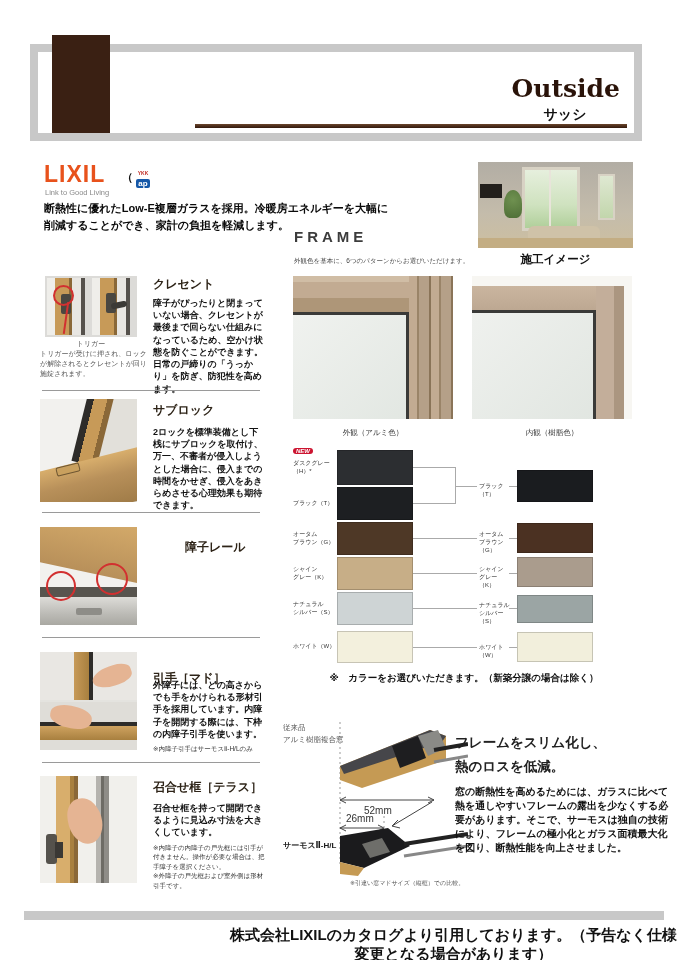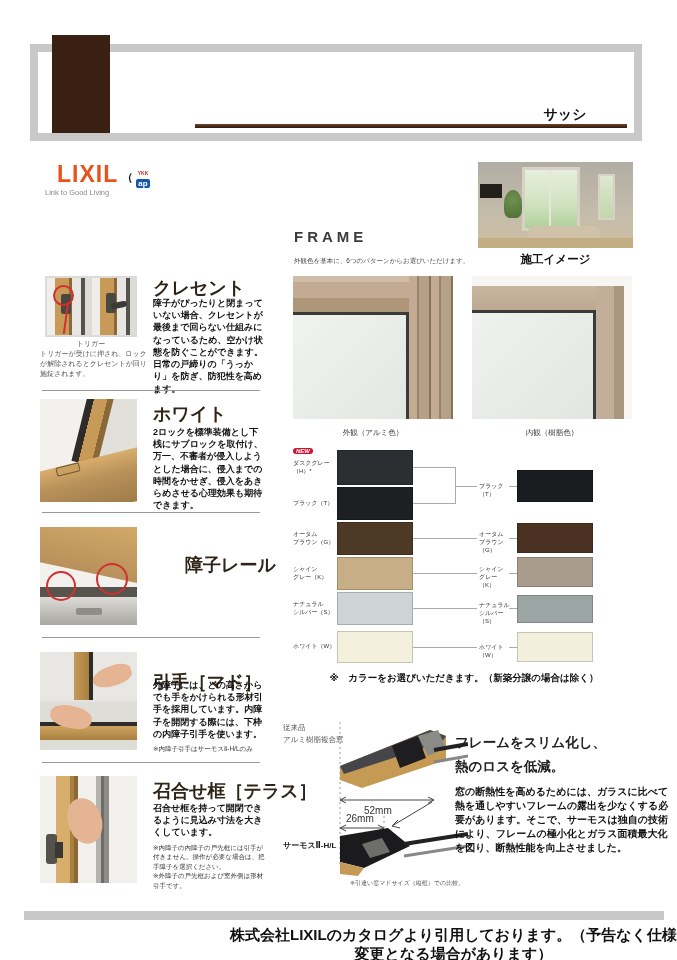--- a/index.html
+++ b/index.html
@@ -9,21 +9,21 @@
   .pre{white-space:pre-line;}
 
   
   .header-band{left:30px;top:44px;width:612px;height:97px;border:8px solid #c8c8c8;background:#fff;box-sizing:border-box;}
   .brown-block{left:52px;top:35px;width:58px;height:98px;background:#3a2013;}
   .outside-title{left:500px;top:74px;width:120px;text-align:right;font-family:"DejaVu Serif","Liberation Serif",serif;font-weight:bold;font-size:25px;color:#2a1309;}
   .sash-subtitle{left:515px;top:106px;width:100px;text-align:center;font-weight:bold;font-size:14px;color:#111;}
   .brown-line{left:195px;top:124px;width:432px;height:4px;background:linear-gradient(#6a452c,#33190d);}
 
   
-  .lixil-logo{left:44px;top:161px;font-weight:bold;font-size:23px;color:#e8521c;letter-spacing:1px;margin-left:13px;}
+  .lixil-logo{left:44px;top:161px;font-weight:bold;font-size:23px;color:#e8521c;letter-spacing:1px;}
   .lixil-tagline{left:45px;top:188px;font-size:7.5px;color:#8a8a8a;}
   .ykk-note{left:122px;top:166px;font-weight:bold;font-size:11px;color:#111;display:flex;align-items:center;gap:2px;}
   .ykk-logo{display:inline-block;width:16px;text-align:center;line-height:1;}
   .ykk-logo .t{font-size:5px;font-weight:bold;color:#c03028;letter-spacing:0;}
   .ykk-logo .b{background:#1558a8;color:#fff;font-weight:bold;font-size:8px;border-radius:2px;padding:0 2px;}
   .intro-text{left:44px;top:200px;font-weight:bold;font-size:11px;color:#0a0a0a;line-height:1.55;}
 
   
   .ci{left:478px;top:162px;width:155px;height:86px;overflow:hidden;background:linear-gradient(#b2ada4,#c4bcab 60%,#cdbfa0);}
   .ci-window{position:absolute;left:44px;top:5px;width:52px;height:58px;background:linear-gradient(#e6efdd,#cfe2bf 60%,#b0cf9a);border:3px solid #d8d2c4;}
@@ -69,21 +69,21 @@
   .diagram{left:334px;top:716px;}
   .compare-note{left:350px;top:879px;font-size:6px;color:#555;}
   .slim-heading{left:455px;top:731px;font-weight:bold;font-size:13.5px;color:#222;line-height:1.75;}
   .slim-body{left:455px;top:785px;width:217px;font-weight:bold;font-size:10px;color:#111;line-height:1.4;}
 
   
   .footer-bar{left:24px;top:911px;width:640px;height:9px;background:#c8c8c8;}
   .footer-text{left:230px;top:926px;width:447px;text-align:center;font-weight:bold;font-size:15px;color:#111;}
 
   
-  .f-title{position:absolute;font-weight:bold;font-size:18px;color:#2e2418;}
+  .f-title{position:absolute;font-weight:bold;font-size:12px;color:#2e2418;}
   .f-body{position:absolute;width:110px;font-weight:bold;font-size:9px;color:#111;line-height:1.36;}
   .f-note{position:absolute;width:112px;font-size:6.5px;color:#333;line-height:1.45;}
   .divider{position:absolute;left:42px;width:218px;height:1px;background:#9a9a9a;}
   .ph{position:absolute;overflow:hidden;background:#e4e3df;}
   .ph-caption{position:absolute;text-align:center;font-size:7px;color:#555;}
 
   
   .f1-panel{position:absolute;top:2px;width:43px;height:57px;background:linear-gradient(90deg,#efeeea 0 8px,#c79a58 8px 22px,#8a6838 22px 25px,#e8e6e2 25px 34px,#55514c 34px 38px,#dcdbd8 38px);}
   .f1-lock{position:absolute;width:10px;height:20px;background:#4a4741;border-radius:2px;}
   .f1-handle{position:absolute;width:16px;height:6px;background:#3c3a36;border-radius:3px;transform:rotate(-12deg);}
@@ -120,29 +120,32 @@
   .f5-lock-base{position:absolute;left:15px;top:66px;width:8px;height:16px;background:#3a3834;}
   .f5-hand{left:28px;top:22px;width:34px;height:46px;border-radius:40% 55% 45% 55%;transform:rotate(-8deg);}
 </style>
 </head>
 <body>
 
 <div id="page">
 
   <div class="abs header-band"></div>
   <div class="abs brown-block"></div>
+  <div class="abs outside-title">Outside</div>
   <div class="abs sash-subtitle">サッシ</div>
   <div class="abs brown-line"></div>
 
   <div class="abs lixil-logo">LIXIL</div>
   <div class="abs lixil-tagline">Link to Good Living</div>
   <div class="abs ykk-note">
     <span>（</span>
     <span class="ykk-logo"><span class="t">YKK</span><br><span class="b">ap</span></span>
   </div>
+  <div class="abs intro-text pre">断熱性に優れたLow-E複層ガラスを採用。冷暖房エネルギーを大幅に
+削減することができ、家計の負担を軽減します。</div>
 
   <div class="abs ci">
     <div class="ci-tv"></div>
     <div class="ci-window">
         <div class="ci-window-bar"></div>
       </div>
     <div class="ci-plant"></div>
     <div class="ci-side-window"></div>
     <div class="ci-sofa"></div>
     <div class="ci-floor"></div>
@@ -270,33 +273,33 @@
   <div class="f-title" style="left:153px;top:276px;">クレセント</div>
   <div class="f-body" style="left:153px;top:297px;">障子がぴったりと閉まっていない場合、クレセントが最後まで回らない仕組みになっているため、空かけ状態を防ぐことができます。日常の戸締りの「うっかり」を防ぎ、防犯性を高めます。</div>
   <div class="divider" style="top:390px;"></div>
 
   <div class="ph" style="left:40px;top:399px;width:97px;height:103px;">
     <div class="f2-bg"></div>
     <div class="f2-frame"></div>
     <div class="f2-sill"></div>
     <div class="f2-latch"></div>
   </div>
-  <div class="f-title" style="left:153px;top:402px;">ホワイト</div>
+  <div class="f-title" style="left:153px;top:402px;">サブロック</div>
   <div class="f-body" style="left:153px;top:426px;">2ロックを標準装備とし下桟にサブロックを取付け、万一、不審者が侵入しようとした場合に、侵入までの時間をかせぎ、侵入をあきらめさせる心理効果も期待できます。</div>
   <div class="divider" style="top:512px;"></div>
 
   <div class="ph" style="left:40px;top:527px;width:97px;height:98px;background:#f2f1ee;">
     <div class="f3-wood"></div>
     <div class="f3-ledge"></div>
     <div class="f3-sill"></div>
     <div class="f3-slot"></div>
     <div class="red-circle" style="left:6px;top:44px;width:26px;height:26px;"></div>
     <div class="red-circle" style="left:56px;top:36px;width:28px;height:28px;"></div>
   </div>
-  <div class="f-title" style="left:153px;top:553px;padding-left:32px;">障子レール</div>
+  <div class="f-title" style="left:153px;top:539px;padding-left:32px;">障子レール</div>
   <div class="divider" style="top:637px;"></div>
 
   <div class="ph" style="left:40px;top:652px;width:97px;height:98px;">
     <div class="f4-top">
       <div class="f4-bar-t"></div>
       <div class="f4-seal-t"></div>
       <div class="hand f4-hand-t"></div>
     </div>
     <div class="f4-bottom">
       <div class="f4-seal-b"></div>

